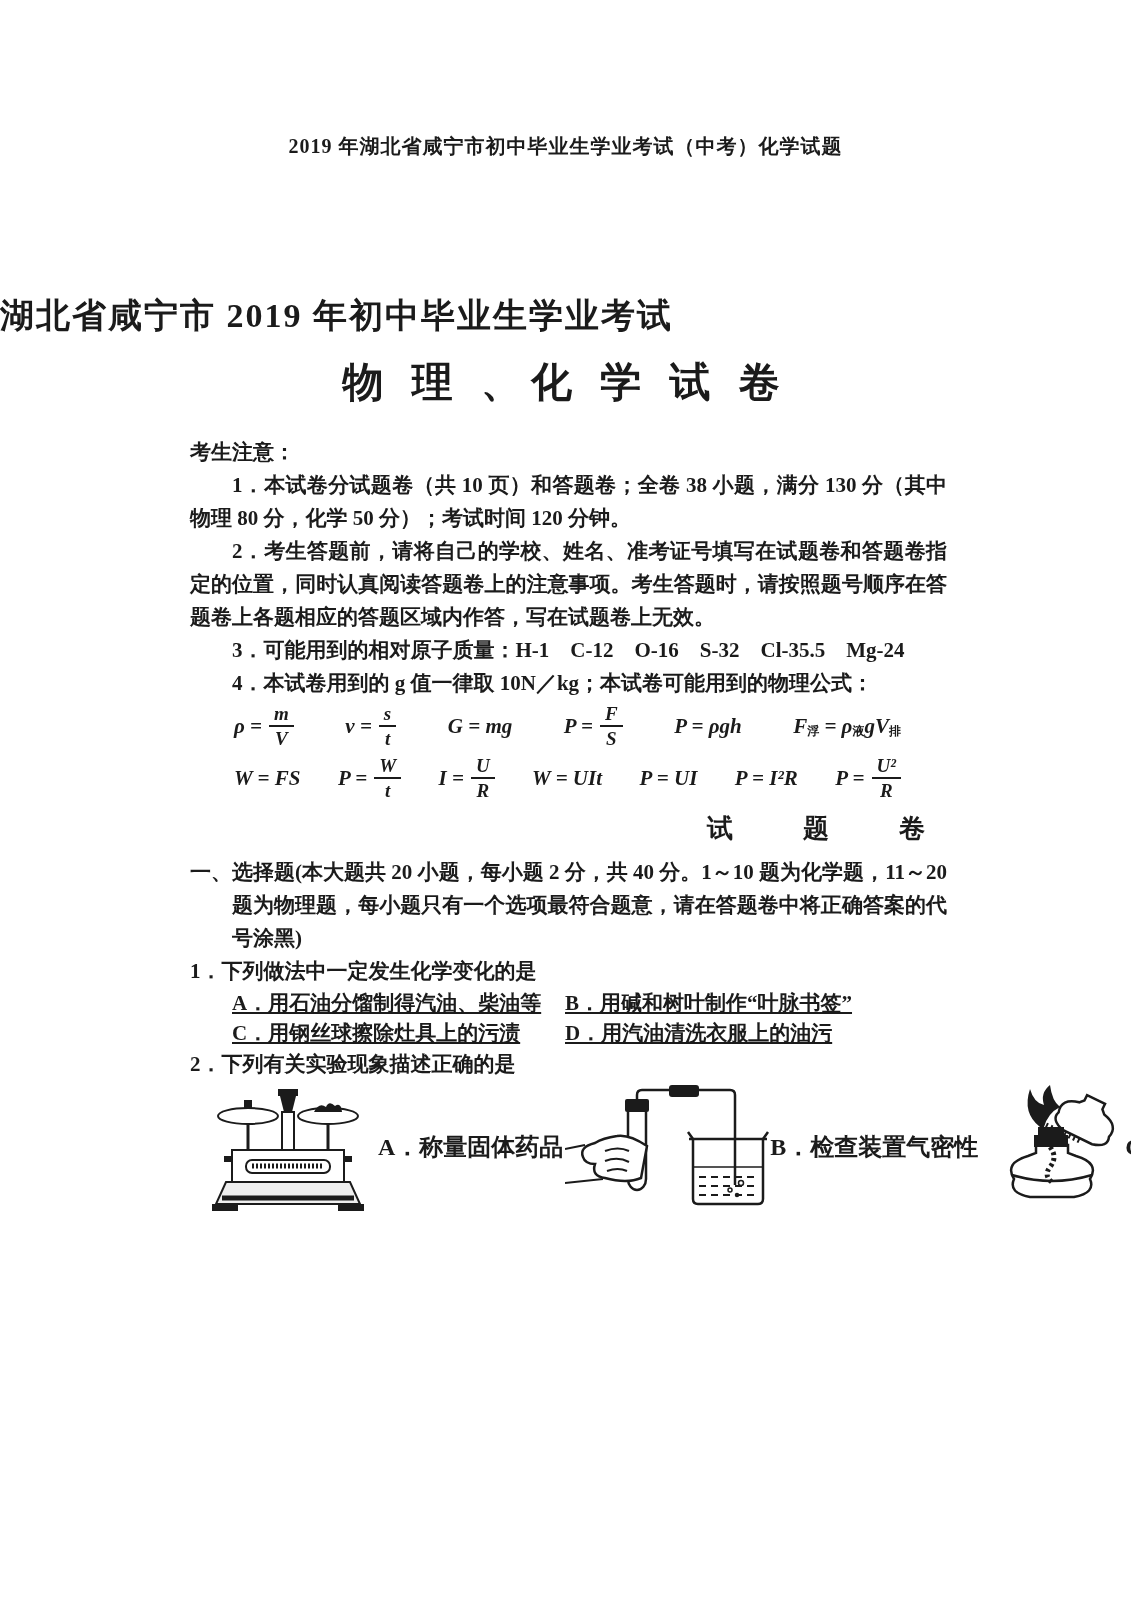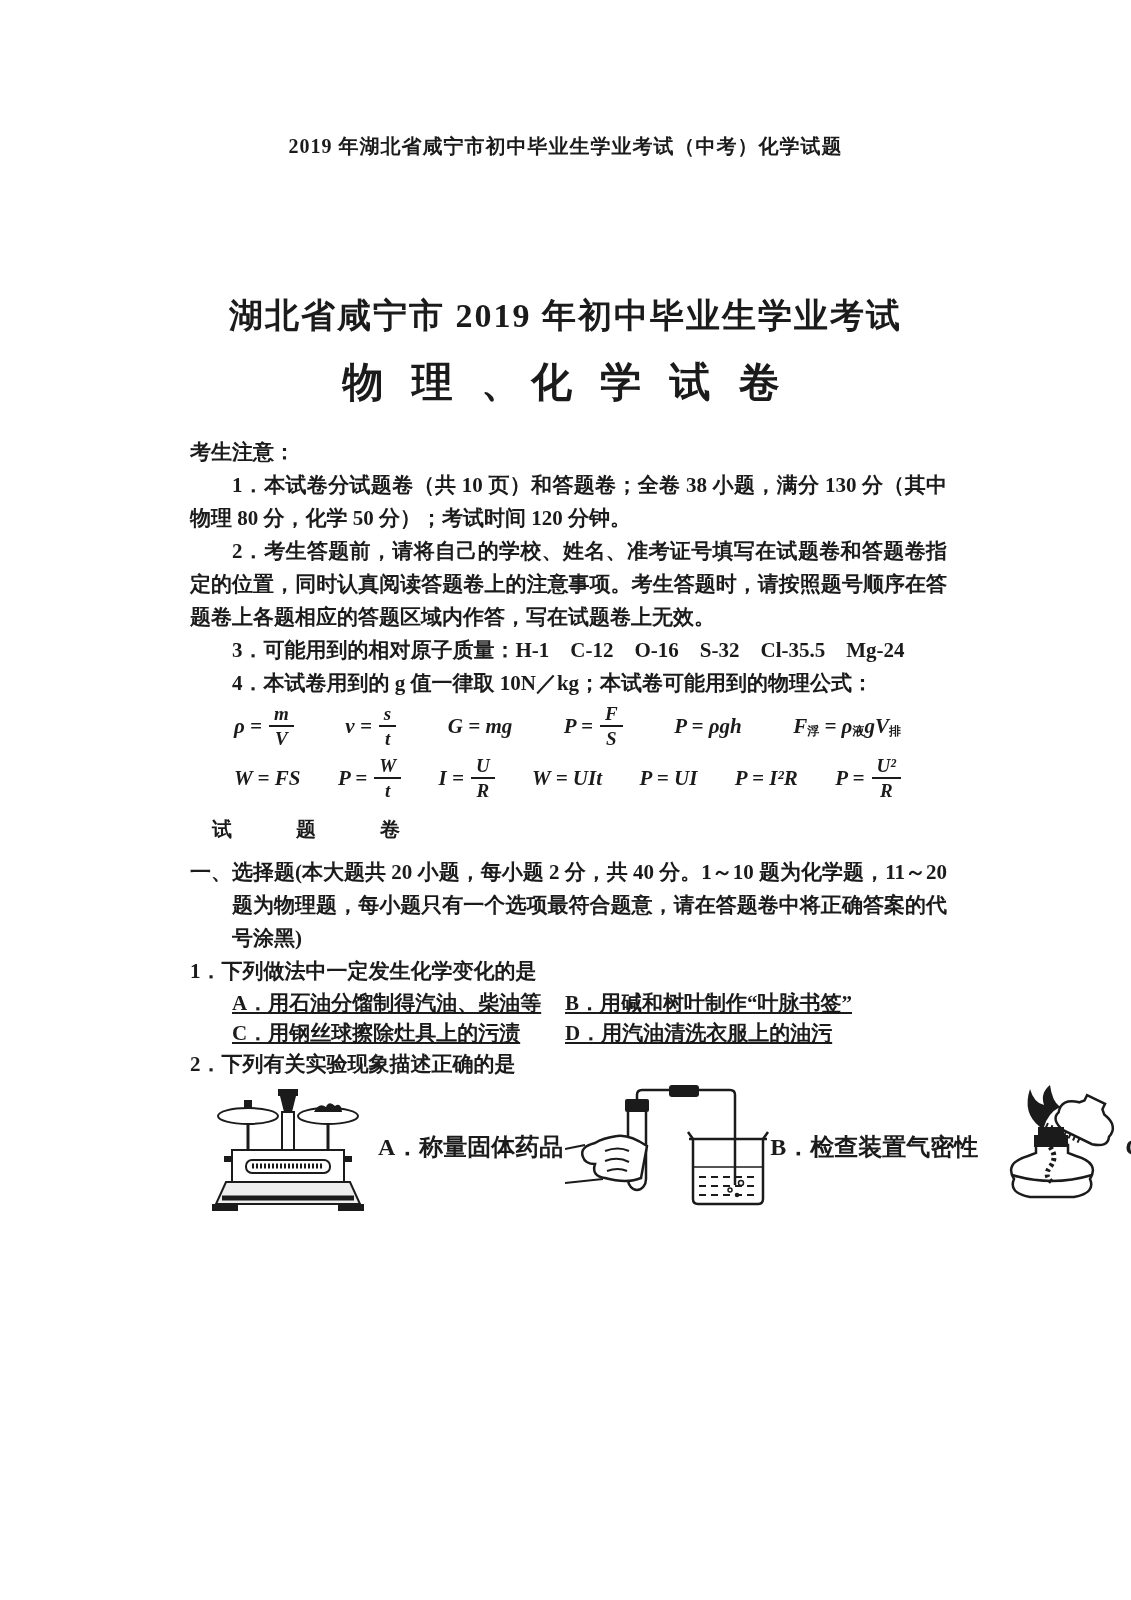--- a/index.html
+++ b/index.html
@@ -8,21 +8,21 @@
     position:relative; width:1131px; height:1360px; background:#fff;
     font-family:"Liberation Serif","DejaVu Serif",serif; color:#1b1b1b;
     overflow:hidden;
   }
   .doc-title {
     position:absolute; top:133px; left:0; width:100%;
     text-align:center; font-size:20px; font-weight:bold; letter-spacing:1px;
   }
   .t1 {
     position:absolute; top:293px; left:0; width:100%;
-    text-align:center; font-size:34px; font-weight:bold; letter-spacing:2px;
+    font-size:34px; font-weight:bold; letter-spacing:2px;
   }
   .t2 {
     position:absolute; top:355px; left:0; width:100%;
     text-align:center; font-size:41px; font-weight:bold; letter-spacing:9px;
   }
   .content {
     position:absolute; left:190px; top:436px; width:757px;
     font-size:21px; font-weight:bold; line-height:33px;
   }
   .content p { margin:0; }
@@ -33,21 +33,21 @@
   }
   .frow1 { margin-top:4px; height:44px; }
   .frow2 { margin-top:4px; height:52px; }
   .formula { display:inline-flex; align-items:center; font-size:21px; }
   .formula > span { white-space:pre; }
   .frac { display:inline-flex; flex-direction:column; align-items:center; margin-left:7px; font-size:19px; line-height:1.12; }
   .frac .num { border-bottom:2px solid #1b1b1b; padding:0 5px 1px; }
   .frac .den { padding-top:1px; }
   .fsub { font-style:normal; font-size:12px; align-self:flex-end; transform:translateY(5px); white-space:pre; }
   .paper-heading {
-    margin-top:8px; text-align:left; font-size:20px; line-height:34px;
+    margin-top:8px; text-align:right; font-size:26px; line-height:34px;
     letter-spacing:22px; text-indent:22px; font-weight:bold;
   }
   .section-h { margin-top:10px; padding-left:2em; text-indent:-2em; text-align:justify; }
   .q { margin-top:0; }
   .stem { line-height:33px; }
   .opt-grid { display:grid; grid-template-columns:333px 1fr; padding-left:42px; line-height:30px; }
   .opt-list > div { padding-left:42px; line-height:30px; white-space:nowrap; }
   .opt { white-space:nowrap;text-decoration:underline; }
   .figs { display:flex; align-items:flex-end; gap:2px; margin-left:8px; margin-top:2px; }
   .figblock { display:flex; align-items:center; }

